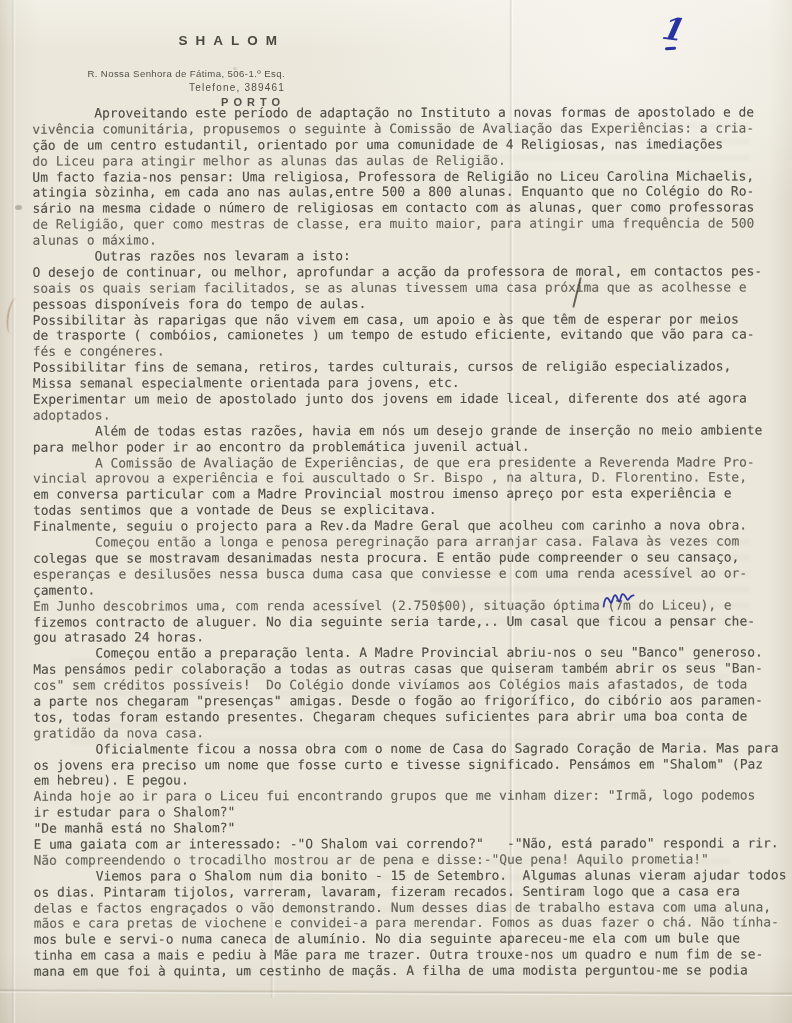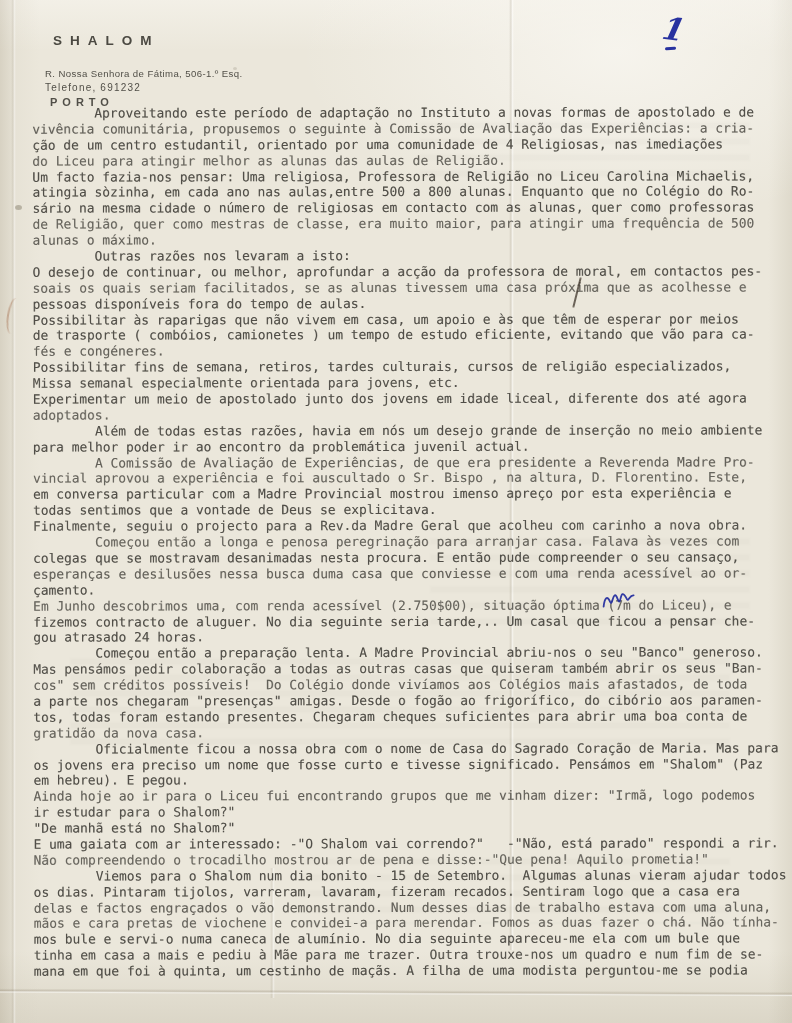--- a/index.html
+++ b/index.html
@@ -41,21 +41,21 @@
     position:absolute; filter:blur(1.3px); opacity:.55; pointer-events:none;
     background:repeating-linear-gradient(180deg, rgba(112,122,92,.055) 0 7px, rgba(0,0,0,0) 7px 16px);
   }
   .ghost-1 { left:420px; top:122px; width:330px; height:62px; }
   .ghost-2 { left:430px; top:538px; width:320px; height:96px; }
   .ghost-3 { left:70px;  top:658px; width:660px; height:92px; }
   .ghost-4 { left:300px; top:858px; width:430px; height:66px; }
 
   
   .letterhead {
-    position:absolute; left:45px; top:33px; width:240px; text-align:left;
+    position:absolute; left:45px; top:33px; width:240px; text-align:right;
     color:#514f48; font-family:"Liberation Sans", sans-serif;
   }
   .lh-name { font-size:13.5px; font-weight:700; letter-spacing:8px; margin-left:8px; color:#4b4942; }
   .lh-address { font-size:9.6px; letter-spacing:.4px; margin-top:20px; }
   .lh-phone { font-size:10px; letter-spacing:1.2px; margin-top:3px; }
   .lh-city { font-size:11px; font-weight:700; letter-spacing:5px; margin-left:5px; margin-top:3px; }
 
   
   .pagenum {
     position:absolute; left:658px; top:12px; width:30px; height:42px;
@@ -103,21 +103,21 @@
   <div class="speck speck-1"></div>
   <div class="speck speck-2"></div>
   <div class="ghost ghost-1"></div>
   <div class="ghost ghost-2"></div>
   <div class="ghost ghost-3"></div>
   <div class="ghost ghost-4"></div>
 
   <div class="letterhead">
     <div class="lh-name">SHALOM</div>
     <div class="lh-address">R. Nossa Senhora de Fátima, 506-1.º Esq.</div>
-    <div class="lh-phone">Telefone, 691232</div>
+    <div class="lh-phone">Telefone, 389461</div>
     <div class="lh-city">PORTO</div>
   </div>
 
   <div class="pagenum" style="color: rgb(40, 50, 160);">1</div>
   <div class="pagenum-underline" style="background: rgb(40, 50, 160);"></div>
 
   <div class="body-text" style="color: rgb(68, 66, 60);"><div class="tline">        Aproveitando este período de adaptação no Instituto a novas formas de apostolado e de</div><div class="tline">vivência comunitária, propusemos o seguinte à Comissão de Avaliação das Experiências: a cria-</div><div class="tline">ção de um centro estudantil, orientado por uma comunidade de 4 Religiosas, nas imediações</div><div class="tline">do Liceu para atingir melhor as alunas das aulas de Religião.</div><div class="tline">Um facto fazia-nos pensar: Uma religiosa, Professora de Religião no Liceu Carolina Michaelis,</div><div class="tline">atingia sòzinha, em cada ano nas aulas,entre 500 a 800 alunas. Enquanto que no Colégio do Ro-</div><div class="tline">sário na mesma cidade o número de religiosas em contacto com as alunas, quer como professoras</div><div class="tline">de Religião, quer como mestras de classe, era muito maior, para atingir uma frequência de 500</div><div class="tline">alunas o máximo.</div><div class="tline">        Outras razões nos levaram a isto:</div><div class="tline">O desejo de continuar, ou melhor, aprofundar a acção da professora de moral, em contactos pes-</div><div class="tline">soais os quais seriam facilitados, se as alunas tivessem uma casa próxima que as acolhesse e</div><div class="tline">pessoas disponíveis fora do tempo de aulas.</div><div class="tline">Possibilitar às raparigas que não vivem em casa, um apoio e às que têm de esperar por meios</div><div class="tline">de trasporte ( combóios, camionetes ) um tempo de estudo eficiente, evitando que vão para ca-</div><div class="tline">fés e congéneres.</div><div class="tline">Possibilitar fins de semana, retiros, tardes culturais, cursos de religião especializados,</div><div class="tline">Missa semanal especialmente orientada para jovens, etc.</div><div class="tline">Experimentar um meio de apostolado junto dos jovens em idade liceal, diferente dos até agora</div><div class="tline">adoptados.</div><div class="tline">        Além de todas estas razões, havia em nós um desejo grande de inserção no meio ambiente</div><div class="tline">para melhor poder ir ao encontro da problemática juvenil actual.</div><div class="tline">        A Comissão de Avaliação de Experiências, de que era presidente a Reverenda Madre Pro-</div><div class="tline">vincial aprovou a experiência e foi auscultado o Sr. Bispo , na altura, D. Florentino. Este,</div><div class="tline">em conversa particular com a Madre Provincial mostrou imenso apreço por esta experiência e</div><div class="tline">todas sentimos que a vontade de Deus se explicitava.</div><div class="tline">Finalmente, seguiu o projecto para a Rev.da Madre Geral que acolheu com carinho a nova obra.</div><div class="tline">        Começou então a longa e penosa peregrinação para arranjar casa. Falava às vezes com</div><div class="tline">colegas que se mostravam desanimadas nesta procura. E então pude compreender o seu cansaço,</div><div class="tline">esperanças e desilusões nessa busca duma casa que conviesse e com uma renda acessível ao or-</div><div class="tline">çamento.</div><div class="tline">Em Junho descobrimos uma, com renda acessível (2.750$00), situação óptima (7m do Liceu), e</div><div class="tline">fizemos contracto de aluguer. No dia seguinte seria tarde,.. Um casal que ficou a pensar che-</div><div class="tline">gou atrasado 24 horas.</div><div class="tline">        Começou então a preparação lenta. A Madre Provincial abriu-nos o seu "Banco" generoso.</div><div class="tline">Mas pensámos pedir colaboração a todas as outras casas que quiseram também abrir os seus "Ban-</div><div class="tline">cos" sem créditos possíveis!  Do Colégio donde vivíamos aos Colégios mais afastados, de toda</div><div class="tline">a parte nos chegaram "presenças" amigas. Desde o fogão ao frigorífico, do cibório aos paramen-</div><div class="tline">tos, todas foram estando presentes. Chegaram cheques suficientes para abrir uma boa conta de</div><div class="tline">gratidão da nova casa.</div><div class="tline">        Oficialmente ficou a nossa obra com o nome de Casa do Sagrado Coração de Maria. Mas para</div><div class="tline">os jovens era preciso um nome que fosse curto e tivesse significado. Pensámos em "Shalom" (Paz</div><div class="tline">em hebreu). E pegou.</div><div class="tline">Ainda hoje ao ir para o Liceu fui encontrando grupos que me vinham dizer: "Irmã, logo podemos</div><div class="tline">ir estudar para o Shalom?"</div><div class="tline">"De manhã está no Shalom?"</div><div class="tline">E uma gaiata com ar interessado: -"O Shalom vai correndo?"   -"Não, está parado" respondi a rir.</div><div class="tline">Não compreendendo o trocadilho mostrou ar de pena e disse:-"Que pena! Aquilo prometia!"</div><div class="tline">        Viemos para o Shalom num dia bonito - 15 de Setembro.  Algumas alunas vieram ajudar todos</div><div class="tline">os dias. Pintaram tijolos, varreram, lavaram, fizeram recados. Sentiram logo que a casa era</div><div class="tline">delas e factos engraçados o vão demonstrando. Num desses dias de trabalho estava com uma aluna,</div><div class="tline">mãos e cara pretas de viochene e convidei-a para merendar. Fomos as duas fazer o chá. Não tínha-</div><div class="tline">mos bule e servi-o numa caneca de alumínio. No dia seguinte apareceu-me ela com um bule que</div><div class="tline">tinha em casa a mais e pediu à Mãe para me trazer. Outra trouxe-nos um quadro e num fim de se-</div><div class="tline">mana em que foi à quinta, um cestinho de maçãs. A filha de uma modista perguntou-me se podia</div></div>
 
   <div class="pen-slash"></div>
   <svg class="blue-scribble" viewBox="0 0 36 20">

